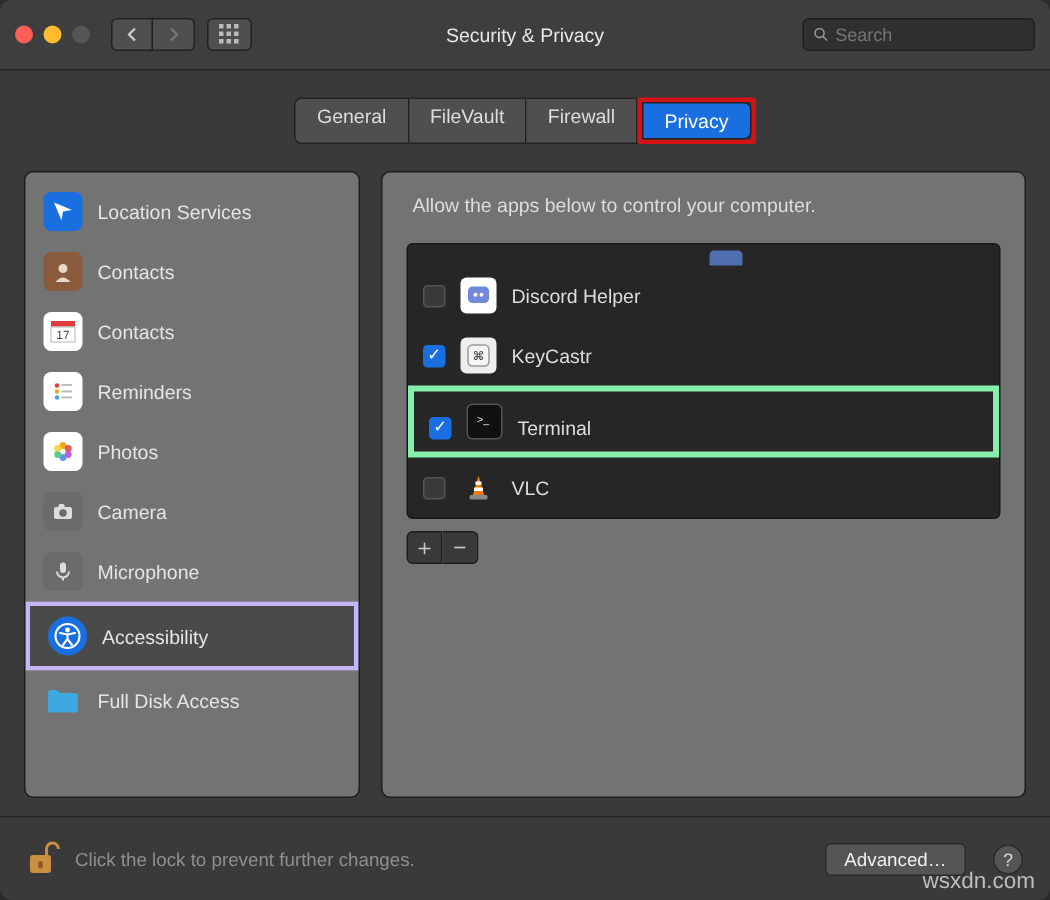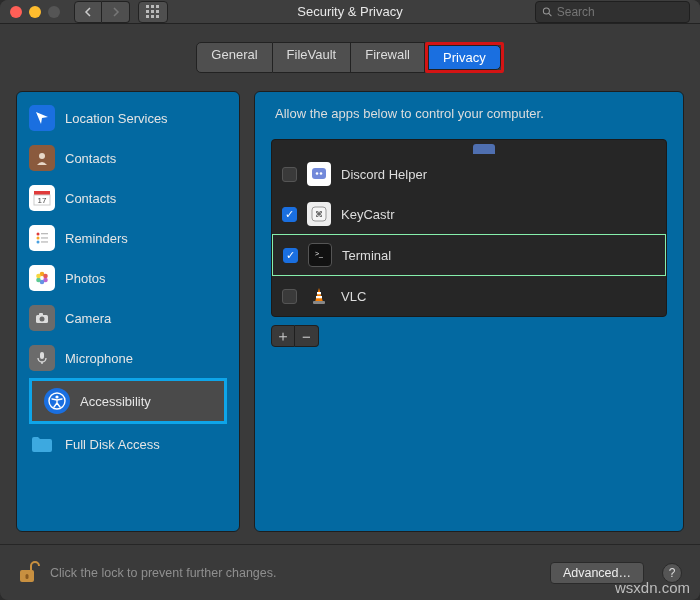--- a/index.html
+++ b/index.html
@@ -1,19 +1,19 @@
 <!DOCTYPE html>
 <html><head>
 <meta charset="utf-8">
 <style>
   * { box-sizing: border-box; margin: 0; padding: 0; font-family: -apple-system, "Helvetica Neue", Arial, sans-serif; }
   body { background:#2b2b2b; width:700px; height:600px; overflow:hidden; color:#ddd; font-size:13px; }
   .window { width:700px; height:600px; background:#3a3a3a; border-radius:8px; overflow:hidden; display:flex; flex-direction:column; }
   
-  .titlebar { height:24px; background:#3e3e3e; border-bottom:1px solid #222; display:flex; align-items:center; padding:0 10px; position:relative; }
+  .titlebar { height:47px; background:#3e3e3e; border-bottom:1px solid #222; display:flex; align-items:center; padding:0 10px; position:relative; }
   .traffic { display:flex; gap:7px; }
   .traffic span { width:12px; height:12px; border-radius:50%; display:block; }
   .dot-close{background:#ff5f57;} .dot-min{background:#febc2e;} .dot-max{background:#555;}
   .nav { display:flex; margin-left:14px; }
   .nav-btn { width:28px; height:22px; background:#4f4f4f; border:1px solid #222; display:flex; align-items:center; justify-content:center; font-size:12px; color:#aaa;}
   .nav-btn:first-child{border-radius:4px 0 0 4px;} .nav-btn:nth-child(2){border-radius:0 4px 4px 0; border-left:none;}
   .grid-btn{margin-left:8px; width:30px; height:22px; background:#4f4f4f; border:1px solid #222; border-radius:4px; display:flex; align-items:center; justify-content:center;}
   .grid-btn svg{width:14px;height:14px;}
   .title { position:absolute; left:50%; transform:translateX(-50%); font-weight:500; color:#e8e8e8; font-size:13px;}
   .search { margin-left:auto; width:155px; height:22px; background:#303030; border:1px solid #1f1f1f; border-radius:4px; display:flex; align-items:center; padding:0 6px; color:#888;}
@@ -23,37 +23,37 @@
   .tab-row { display:flex; justify-content:center; padding:18px 0 18px 0; }
   .tabs { display:flex; border-radius:5px; overflow:visible;}
   .tab { padding:4px 14px; background:#4f4f4f; border:1px solid #222; color:#ddd; font-size:13px; }
   .tab:first-child{border-radius:5px 0 0 5px;}
   .tab:not(:first-child){border-left:none;}
   .tab.active{background:#1a6fe0; color:#fff;}
   .tab-wrap-last{border:3px solid #d41414; padding:0; border-radius:2px;}
   .tab-wrap-last .tab{border-radius:0 5px 5px 0;}
   
   .content { flex:1; display:flex; padding:0 16px 12px 16px; gap:0;}
-  .well { background:#0369a1; border:1px solid #1e1e1e; border-radius:6px; }
+  .well { background:#737373; border:1px solid #1e1e1e; border-radius:6px; }
   .sidebar { width:224px; padding:6px 0; display:flex; flex-direction:column; overflow:hidden;}
   .sb-item { display:flex; align-items:center; gap:10px; padding:7px 12px; color:#e5e5e5; position:relative;}
   .sb-item .icon { width:26px; height:26px; border-radius:5px; display:flex; align-items:center; justify-content:center; flex-shrink:0;}
   .sb-item.selected{background:#4a4a4a;}
-  .hl-accessibility{border:3px solid #0ea5e9; margin:0 12px;}
+  .hl-accessibility{border:3px solid #c4b5fd; margin:0 0px;}
   .main { flex:1; margin-left:14px; padding:14px 16px; display:flex; flex-direction:column;}
   .main-desc{color:#ddd; font-size:13px; margin-bottom:18px; padding-left:4px;}
   .app-list{ background:#262626; border:1px solid #1a1a1a; border-radius:4px; flex:0 0 auto; }
   .app-row{display:flex; align-items:center; gap:10px; padding:8px 10px;}
   .app-peek{height:14px; display:flex; align-items:flex-end; justify-content:center; padding:0 10px;}
   .app-peek .peek-icon{width:22px;height:10px;border-radius:3px 3px 0 0;background:#4f6fb0;margin-left:30px;}
   .cb { width:15px; height:15px; border-radius:3px; border:1px solid #555; background:#3a3a3a; display:flex; align-items:center; justify-content:center; flex-shrink:0;}
   .cb.checked{background:#1a6fe0; border-color:#1a6fe0;}
   .cb.checked::after{content:"✓"; color:#fff; font-size:11px; line-height:1;}
   .app-icon{width:24px;height:24px;border-radius:4px;display:flex;align-items:center;justify-content:center;flex-shrink:0;}
-  .hl-terminal{border:1px solid #86efac;}
+  .hl-terminal{border:4px solid #86efac;align-items:flex-end;}
   .addremove{display:flex; margin-top:8px;}
   .sqbtn{width:24px;height:22px;background:#3a3a3a;border:1px solid #1f1f1f;display:flex;align-items:center;justify-content:center;color:#ccc;font-size:15px;}
   .sqbtn:first-child{border-radius:4px 0 0 4px;} .sqbtn:last-child{border-radius:0 4px 4px 0;border-left:none;}
   
   .footer { height:56px; border-top:1px solid #262626; display:flex; align-items:center; padding:0 18px; gap:10px;}
   .lock{width:22px;height:26px;position:relative;}
   .lock svg{width:22px;height:26px;}
   .footer-text{color:#8f8f8f;font-size:12.5px;}
   .spacer{flex:1;}
   .adv-btn{height:22px;padding:0 12px;background:#555;border:1px solid #2a2a2a;border-radius:4px;color:#eee;font-size:12.5px;}

